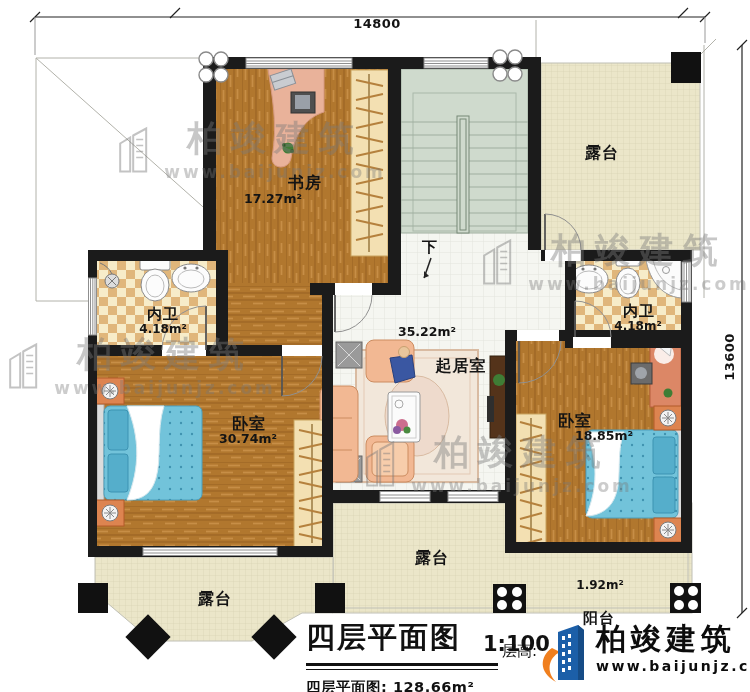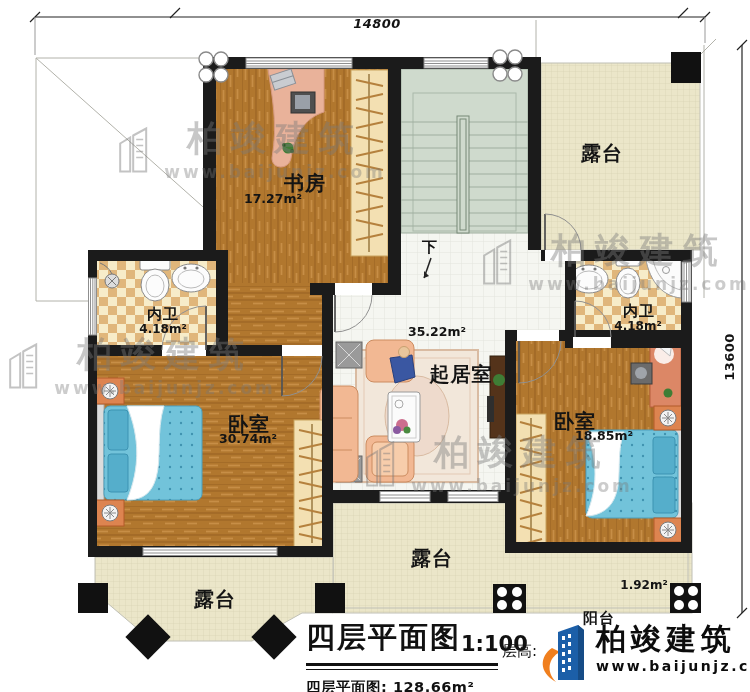--- a/index.html
+++ b/index.html
@@ -1,32 +1,32 @@
 <!DOCTYPE html>
 <html><head>
 <meta charset="utf-8">
 <style>
   html,body{margin:0;padding:0;background:#fff;}
   #root{position:relative;width:750px;height:692px;background:#ffffff;overflow:hidden;
         font-family:"DejaVu Sans","Liberation Sans",sans-serif;}
   #plan{position:absolute;left:0;top:0;}
   .lbl{position:absolute;transform:translate(-50%,-50%);font-weight:700;color:#141414;
        white-space:nowrap;letter-spacing:1px;line-height:1;}
-  .room{font-size:20px;}
+  .room{font-size:16px;}
   .area{font-size:12.5px;letter-spacing:0;}
   .dim{font-size:13px;letter-spacing:0.5px;}
   .dim-v{transform:translate(-50%,-50%) rotate(-90deg);}
   .wm{position:absolute;transform:translate(-50%,-50%);display:flex;align-items:center;
       gap:10px;pointer-events:none;color:rgba(122,122,122,0.42);}
   .wm .wm-brand{font-size:35px;font-weight:700;letter-spacing:9px;white-space:nowrap;}
   .wm .wm-url{font-size:17px;font-weight:700;letter-spacing:3px;white-space:nowrap;
       color:rgba(122,122,122,0.38);}
   .wm .wm-col{display:flex;flex-direction:column;align-items:center;}
   .titleblock{position:absolute;left:306px;top:616px;}
-  .titlerow{display:flex;align-items:flex-end;gap:0;color:#111;}
+  .titlerow{display:flex;align-items:flex-end;gap:22px;color:#111;}
   .t-main{font-size:29px;font-weight:700;letter-spacing:2px;}
   .t-scale{font-size:21px;font-weight:700;padding-bottom:2px;margin-top:16px;}
   .t-line1{width:192px;height:3px;background:#111;margin-top:5px;}
   .t-line2{width:192px;height:1px;background:#111;margin-top:3px;}
   .t-area{font-size:14.5px;font-weight:700;color:#111;margin-top:8px;letter-spacing:0.5px;}
   .t-height{position:absolute;left:502px;top:642px;font-size:15px;font-weight:400;color:#111;}
   .logo{position:absolute;left:536px;top:622px;display:flex;align-items:flex-start;gap:4px;}
   .logo-text .logo-brand{font-size:30px;font-weight:900;letter-spacing:5px;color:#0c0c0c;
       white-space:nowrap;line-height:1.1;}
   .logo-text .logo-url{font-size:14px;font-weight:700;letter-spacing:2.5px;color:#0c0c0c;
@@ -380,47 +380,47 @@
     <svg width="40" height="50" viewBox="0 0 40 50">
       <path d="M6,48 V20 L16,14 V48 Z M19,12 L32,5 V48 H19 Z" fill="none" stroke="rgba(122,122,122,.45)" stroke-width="2"></path>
       <path d="M22,16 H29 M22,22 H29 M22,28 H29 M22,34 H29" stroke="rgba(122,122,122,.45)" stroke-width="1.5"></path>
     </svg>
     <div class="wm-col">
       <span class="wm-brand">柏竣建筑</span>
       <span class="wm-url">www.baijunjz.com</span>
     </div>
   </div>
 
-  <div class="lbl dim" style="left:377px;top:23px;font-style:italic;">14800</div>
+  <div class="lbl dim" style="left:377px;top:23px;">14800</div>
   <div class="lbl dim dim-v" style="left:729px;top:357px;">13600</div>
 
   <div class="lbl room" style="left:277px;top:183px;margin-left:28px;">书房</div>
   <div class="lbl area" style="left:273px;top:199px;">17.27m²</div>
 
   <div class="lbl room" style="left:163px;top:314px;font-size:15px;">内卫</div>
   <div class="lbl area" style="left:163px;top:329px;font-size:12px;">4.18m²</div>
 
   <div class="lbl room" style="left:639px;top:311px;font-size:15px;">内卫</div>
   <div class="lbl area" style="left:638px;top:326px;font-size:12px;">4.18m²</div>
 
   <div class="lbl room" style="left:249px;top:424px;">卧室</div>
   <div class="lbl area" style="left:248px;top:439px;">30.74m²</div>
 
   <div class="lbl room" style="left:575px;top:421px;">卧室</div>
   <div class="lbl area" style="left:576px;top:436px;margin-left:28px;">18.85m²</div>
 
-  <div class="lbl area" style="left:437px;top:332px;">35.22m²</div>
-  <div class="lbl room" style="left:461px;top:374px;text-align:center;">起居室</div>
+  <div class="lbl area" style="left:427px;top:332px;">35.22m²</div>
+  <div class="lbl room" style="left:461px;top:366px;text-align:center;">起居室</div>
 
   <div class="lbl room" style="left:602px;top:153px;">露台</div>
   <div class="lbl room" style="left:432px;top:558px;">露台</div>
   <div class="lbl room" style="left:215px;top:599px;">露台</div>
 
   <div class="lbl room" style="left:599px;top:570px;font-size:15px;margin-top:48px;">阳台</div>
-  <div class="lbl area" style="left:600px;top:585px;font-size:12px;margin-left:44px;">1.92m²</div>
+  <div class="lbl area" style="left:600px;top:585px;font-size:12px;">1.92m²</div>
 
   <div class="lbl room" style="left:430px;top:247px;font-size:15px;">下</div>
 
   <div class="titleblock">
     <div class="titlerow">
       <span class="t-main">四层平面图</span>
       <span class="t-scale">1:100</span>
     </div>
     <div class="t-line1"></div>
     <div class="t-line2"></div>

